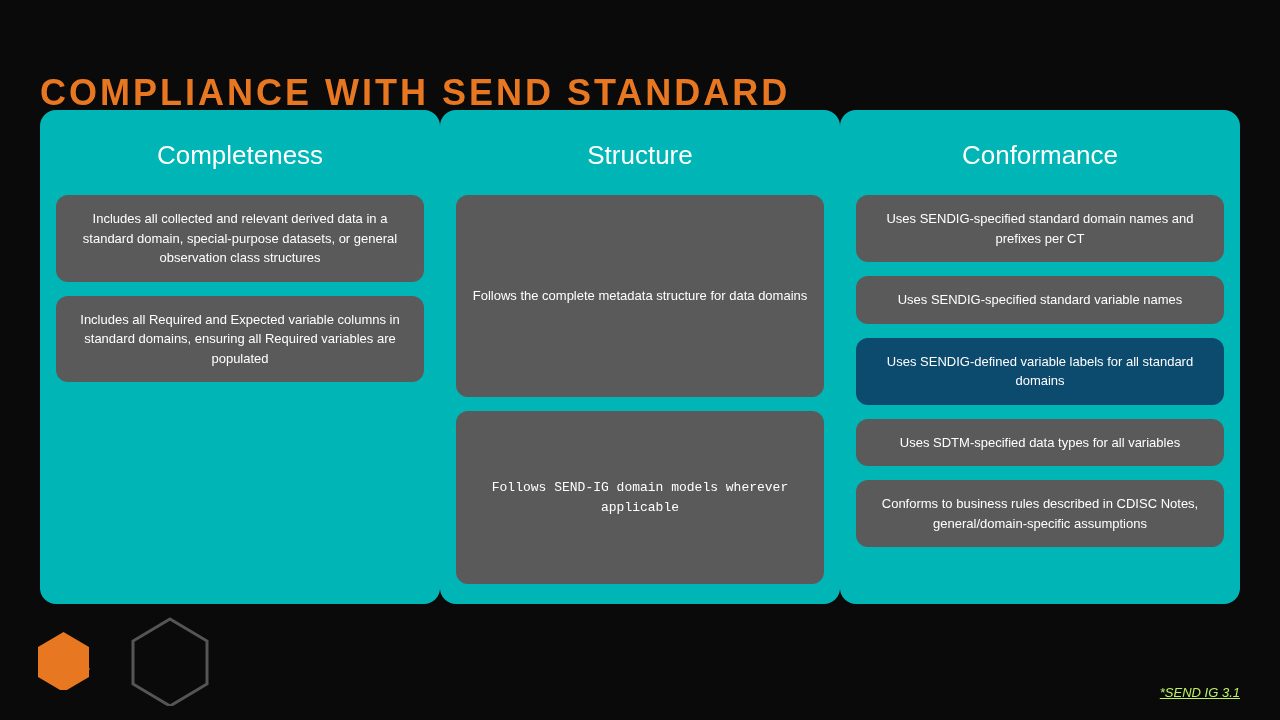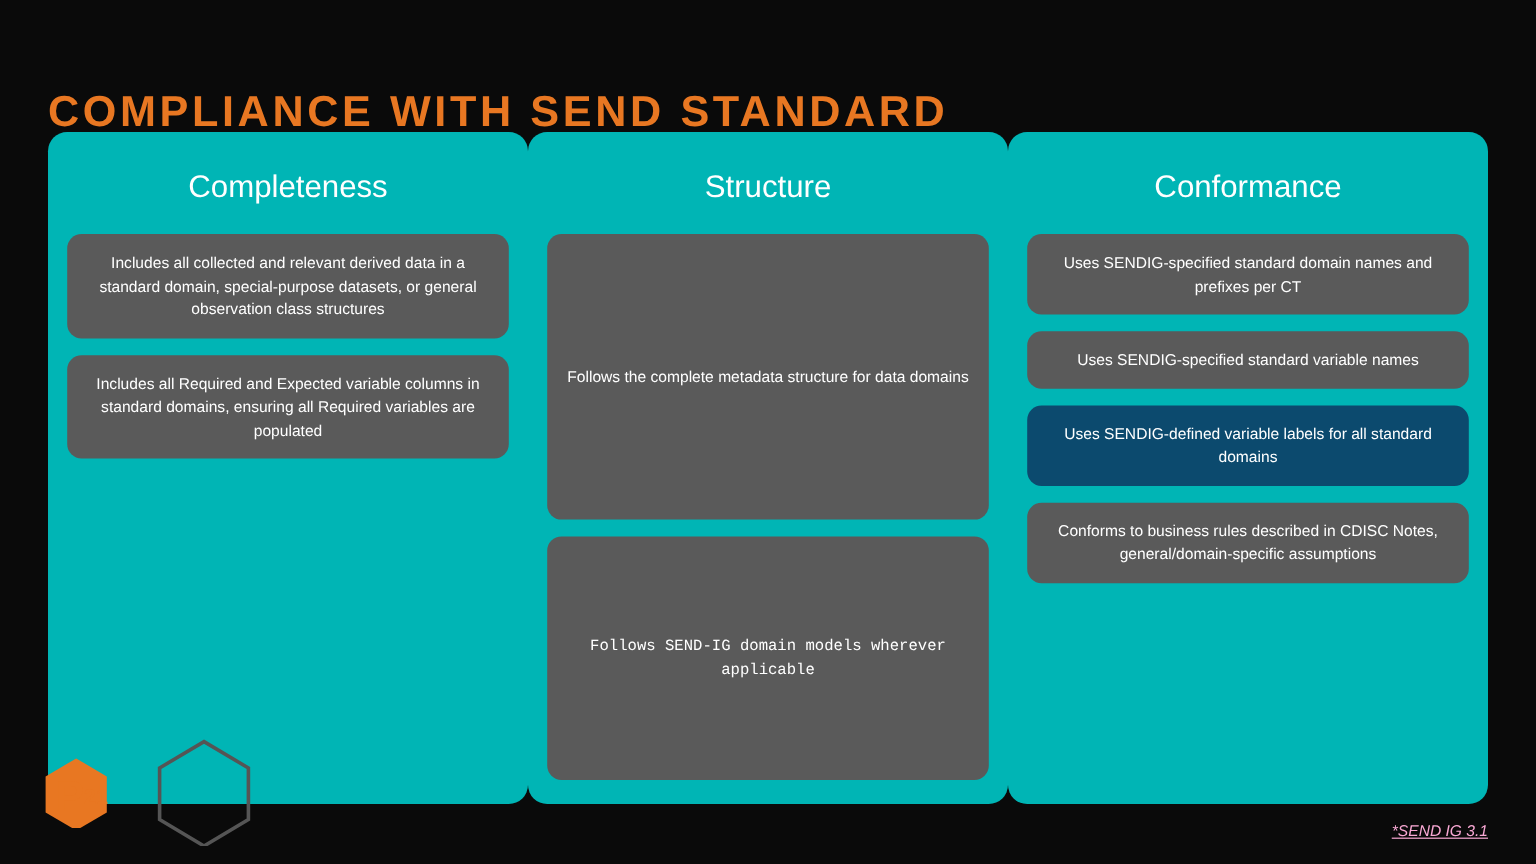--- a/index.html
+++ b/index.html
@@ -23,21 +23,21 @@
       text-transform: uppercase;
       margin-top: 44px;
     }
 
     .columns-container {
       position: absolute;
       top: 110px;
       left: 40px;
       right: 40px;
       display: flex;
-      height: 560px;
+      height: 494px;
     }
 
     .column {
       flex: 1;
       background-color: #00b5b5;
       border-radius: 16px;
       padding: 20px 16px;
       display: flex;
       flex-direction: column;
       gap: 14px;
@@ -97,21 +97,21 @@
     .hex-decoration2 {
       position: absolute;
       bottom: 10px;
       left: 130px;
     }
 
     .send-ig-link {
       position: absolute;
       bottom: 20px;
       right: 40px;
-      color: #f9a8d4;
+      color: #bef264;
       font-size: 13px;
       text-decoration: underline;
       font-style: italic;
     }
 
     svg.hex {
       fill: none;
     }
 
     .hex-gray {
@@ -136,20 +136,21 @@
     <div class="column-title">Structure</div>
     <div class="card" style="flex: 1.2; display:flex; align-items:center; justify-content:center;">Follows the complete metadata structure for data domains</div>
     <div class="card" style="flex: 1; display:flex; align-items:center; justify-content:center;font-family:Liberation Mono, monospace;">Follows SEND-IG domain models wherever applicable</div>
   </div>
 
   <div class="column">
     <div class="column-title">Conformance</div>
     <div class="card">Uses SENDIG-specified standard domain names and prefixes per CT</div>
     <div class="card">Uses SENDIG-specified standard variable names</div>
     <div class="card highlighted">Uses SENDIG-defined variable labels for all standard domains</div>
+    <div class="card">Uses SDTM-specified data types for all variables</div>
     <div class="card">Conforms to business rules described in CDISC Notes, general/domain-specific assumptions</div>
   </div>
 
 
 </div>
 
 <div class="logo">
   <svg width="55" height="60" viewBox="0 0 55 60">
     <polygon points="27.5,2 53,17 53,47 27.5,62 2,47 2,17" fill="#e87722" stroke="none"></polygon>
   </svg>

